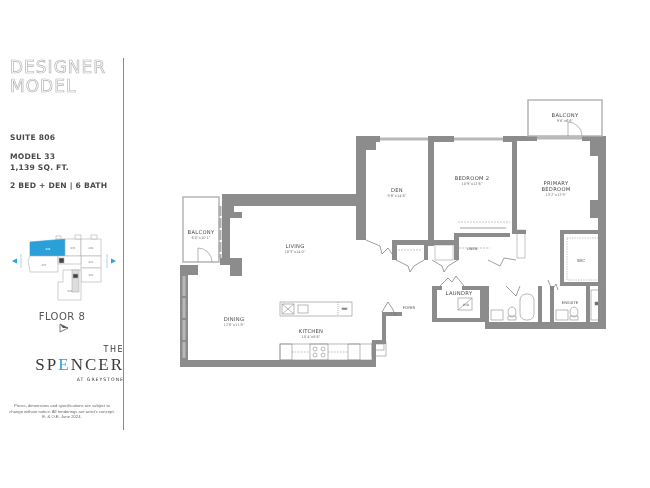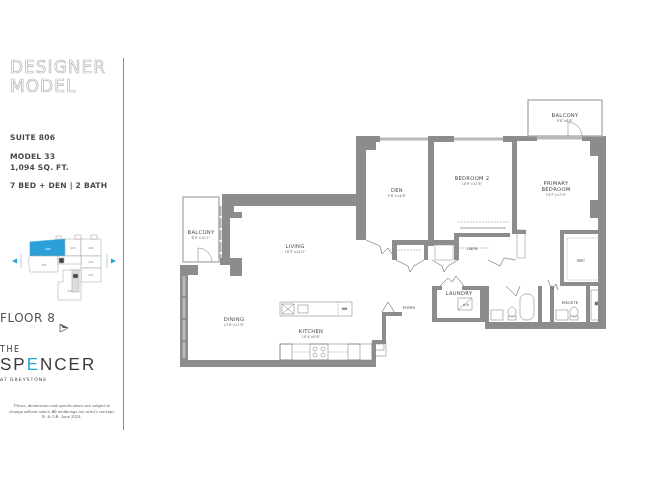--- a/index.html
+++ b/index.html
@@ -3,45 +3,45 @@
 <meta charset="utf-8">
 <style>
   html, body { margin:0; padding:0; background:#ffffff; }
   body { width:650px; height:488px; position:relative; overflow:hidden; font-family:"Liberation Sans", sans-serif; color:#333; }
   .sidebar { position:absolute; left:0; top:0; width:144px; height:488px; }
   .divider { position:absolute; left:123px; top:58px; width:1px; height:372px; background:#8a8a8a; }
   .headline { position:absolute; left:10px; top:58px; font-family:"DejaVu Sans", sans-serif; font-size:17px; line-height:19px; letter-spacing:1px; color:#fff; -webkit-text-stroke:0.7px #b5b5b5; font-weight:400; }
   .headline div { white-space:nowrap; }
   .info { position:absolute; left:10px; font-family:"DejaVu Sans", sans-serif; font-weight:700; font-size:7.6px; color:#4a4a4a; letter-spacing:0.2px; white-space:nowrap;text-align:right; }
   .keyplan { position:absolute; left:8px; top:234px; width:112px; height:80px; }
-  .floor-label { position:absolute; left:0; top:311px; width:124px; text-align:left; font-family:"DejaVu Sans", sans-serif; font-size:12px; color:#555; letter-spacing:0.5px; }
+  .floor-label { position:absolute; left:0; top:311px; width:124px; text-align:center; font-family:"DejaVu Sans", sans-serif; font-size:10px; color:#555; letter-spacing:0.5px; }
   .compass { position:absolute; left:59px; top:323px; }
-  .brand { position:absolute; left:0; top:345px; width:124px; text-align:left; }
+  .brand { position:absolute; left:0; top:345px; width:124px; text-align:right; }
   .brand .the { font-family:"DejaVu Sans", sans-serif; font-size:8px; letter-spacing:1.5px; color:#3a3a3a; }
-  .brand .name { font-family:Liberation Sans, sans-serif; font-size:17px; letter-spacing:2px; color:#3a3a3a; font-weight:300; margin-top:1px; }
+  .brand .name { font-family:Liberation Serif, serif; font-size:17px; letter-spacing:2px; color:#3a3a3a; font-weight:300; margin-top:1px; }
   .brand .name .e { color:#2a9fd8; }
   .brand .sub { font-family:"DejaVu Sans", sans-serif; font-size:4.6px; letter-spacing:1px; color:#3a3a3a; margin-top:2px; }
   .disclaimer { position:absolute; left:8px; top:403px; width:108px; text-align:center; font-size:4.2px; line-height:5.6px; color:#666; }
   .plan { position:absolute; left:170px; top:90px; width:470px; height:300px; }
   .lbl { position:absolute; text-align:center; font-family:"DejaVu Sans", sans-serif; color:#444; white-space:nowrap; transform:translateX(-50%); }
   .lbl .n { font-size:5.2px; letter-spacing:0.3px; }
   .lbl .d { font-size:3.6px; color:#777; margin-top:1px; }
 </style>
 </head>
 <body>
 
 <div class="sidebar">
   <div class="headline">
     <div>DESIGNER</div>
     <div>MODEL</div>
   </div>
   <div class="info" style="top:133px;">SUITE 806</div>
   <div class="info" style="top:152px;">MODEL 33</div>
-  <div class="info" style="top:163px;">1,094  SQ. FT.</div>
-  <div class="info" style="top:181px;">7 BED + DEN  |  2 BATH</div>
+  <div class="info" style="top:163px;">1,139  SQ. FT.</div>
+  <div class="info" style="top:181px;">2 BED + DEN  |  6 BATH</div>
 
   <svg class="keyplan" viewBox="0 0 112 80" width="112" height="80">
     <g stroke="#b0b0b0" stroke-width="0.6" fill="#fff">
       <polygon points="22,8 57,5 57,22 22,22" fill="#2a9fd8" stroke="#2a9fd8"></polygon>
       <rect x="57" y="5" width="16" height="17"></rect>
       <rect x="73" y="5" width="20" height="17"></rect>
       <rect x="73" y="22" width="20" height="12"></rect>
       <rect x="73" y="34" width="20" height="14"></rect>
       <polygon points="22,22 50,22 50,38 22,38 20,26"></polygon>
       <polygon points="55,36 73,36 73,66 55,66 50,66 50,48 55,48"></polygon>

